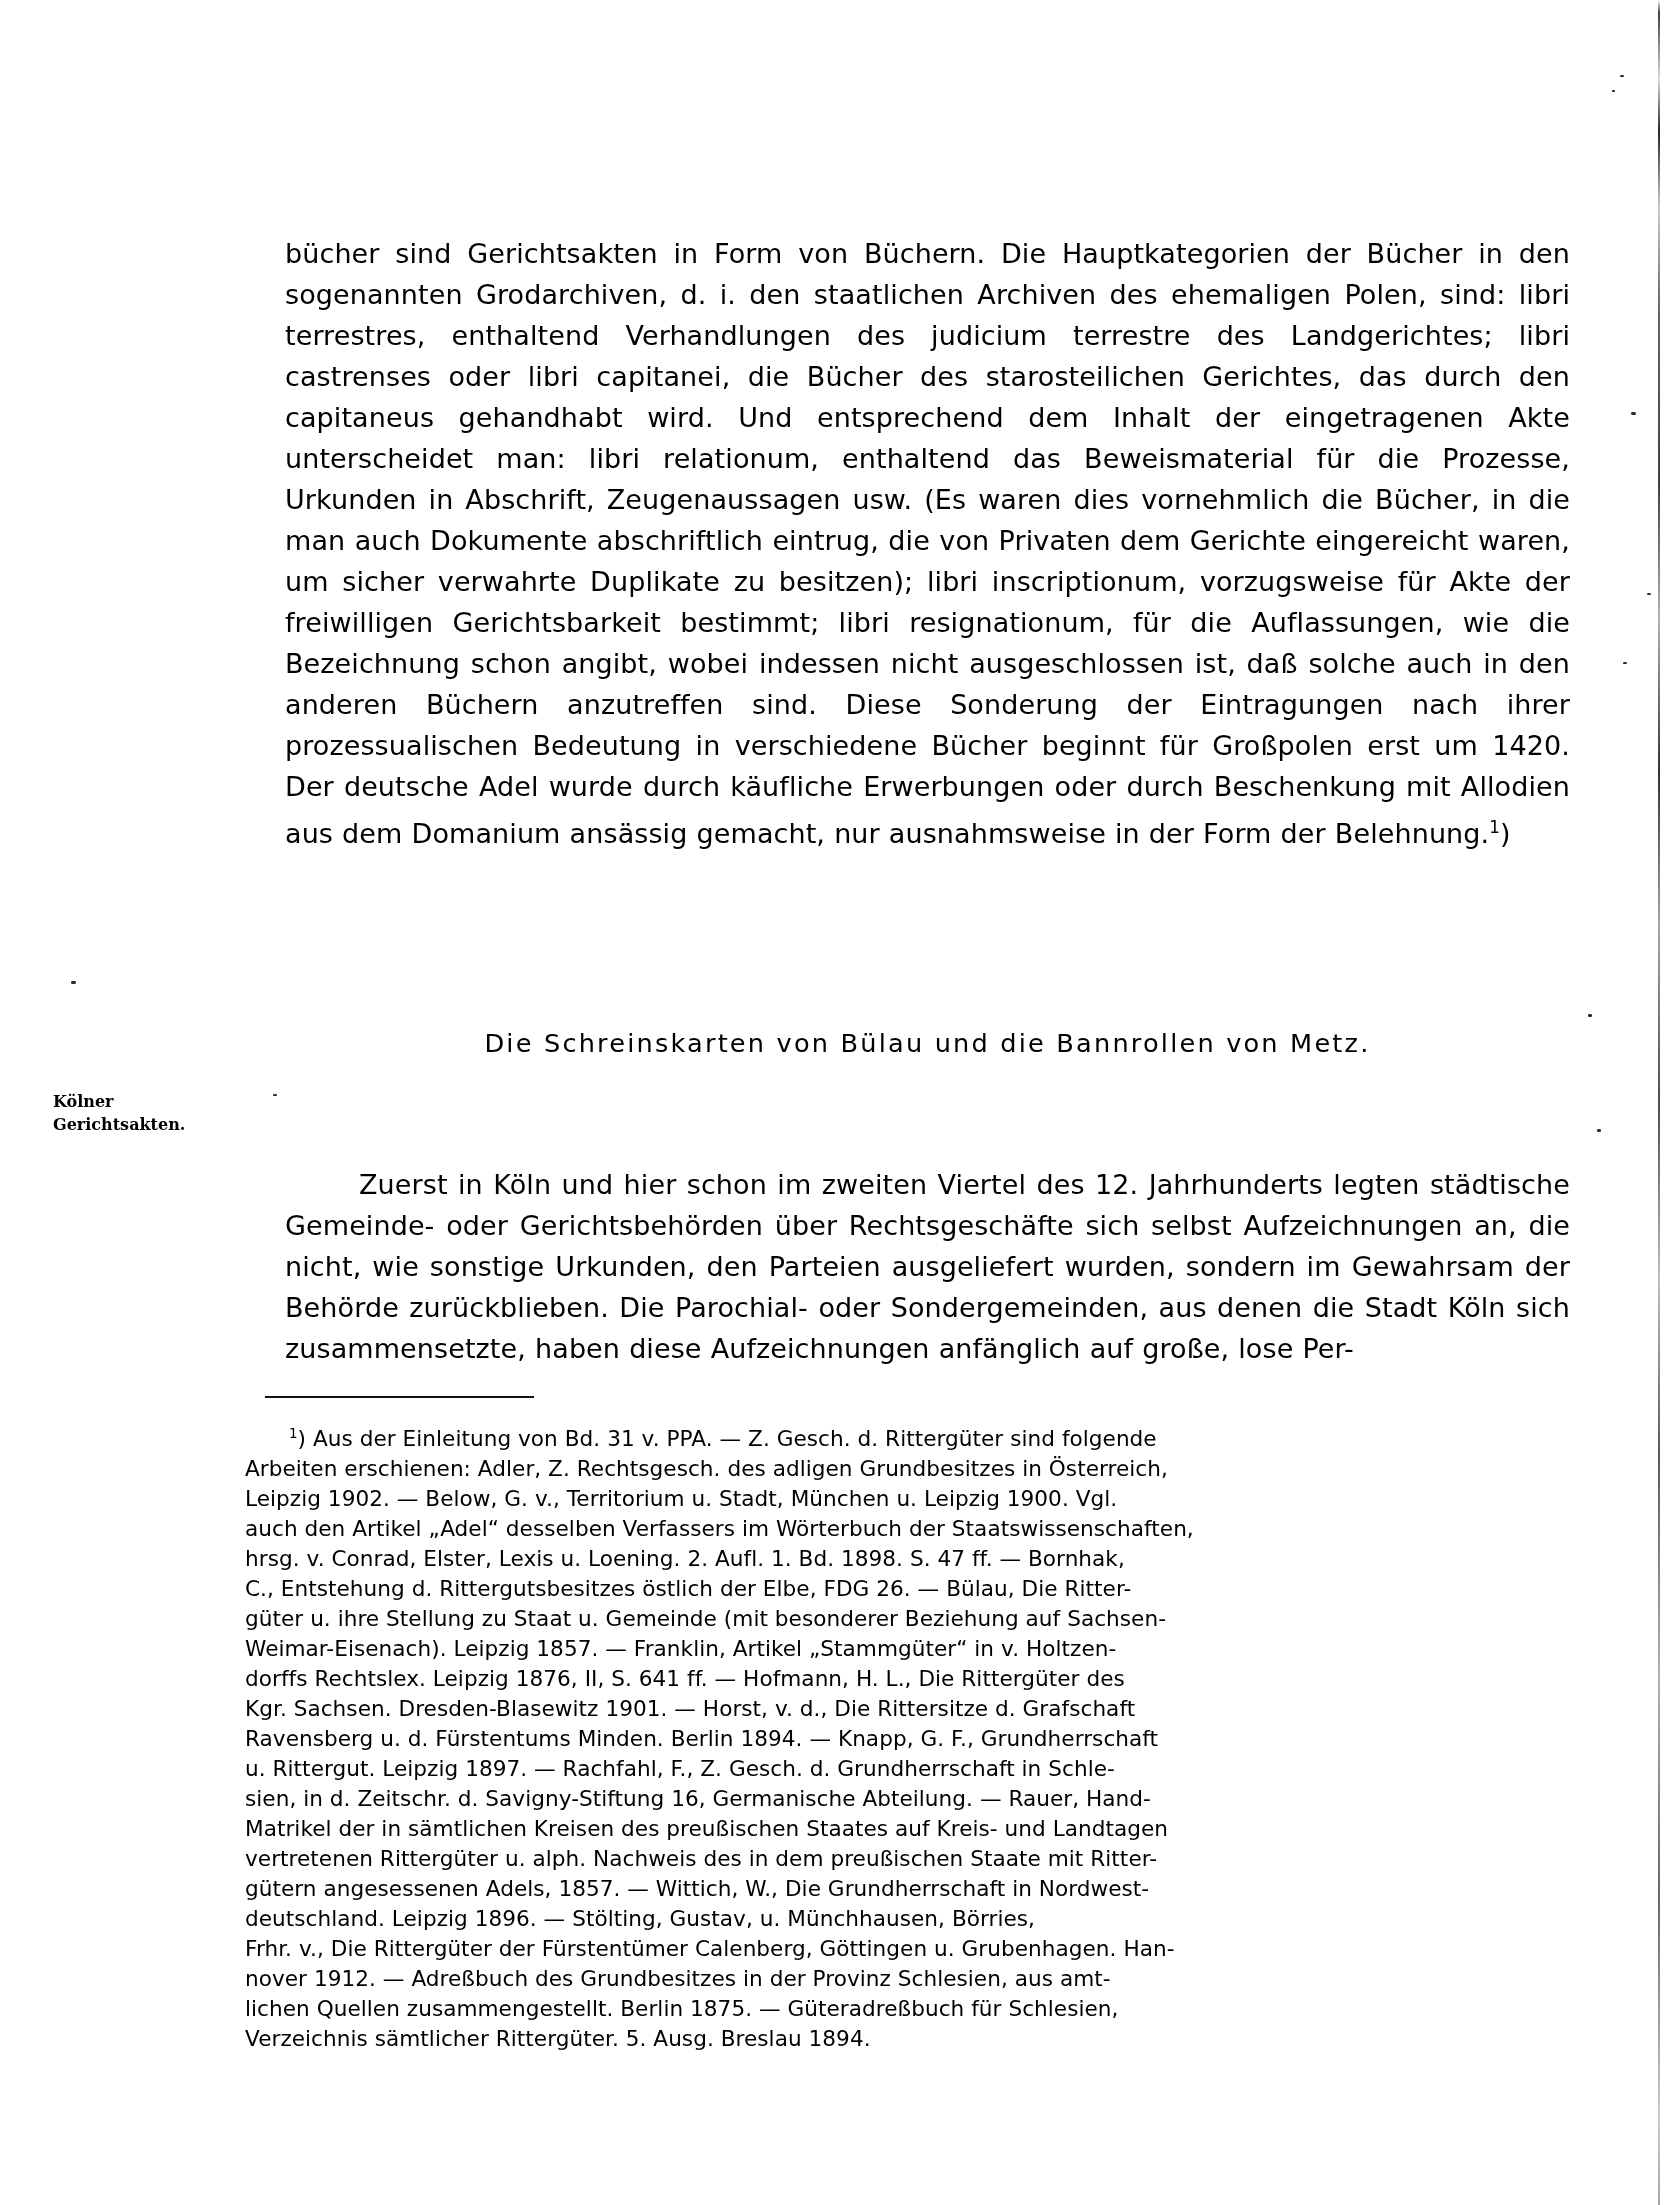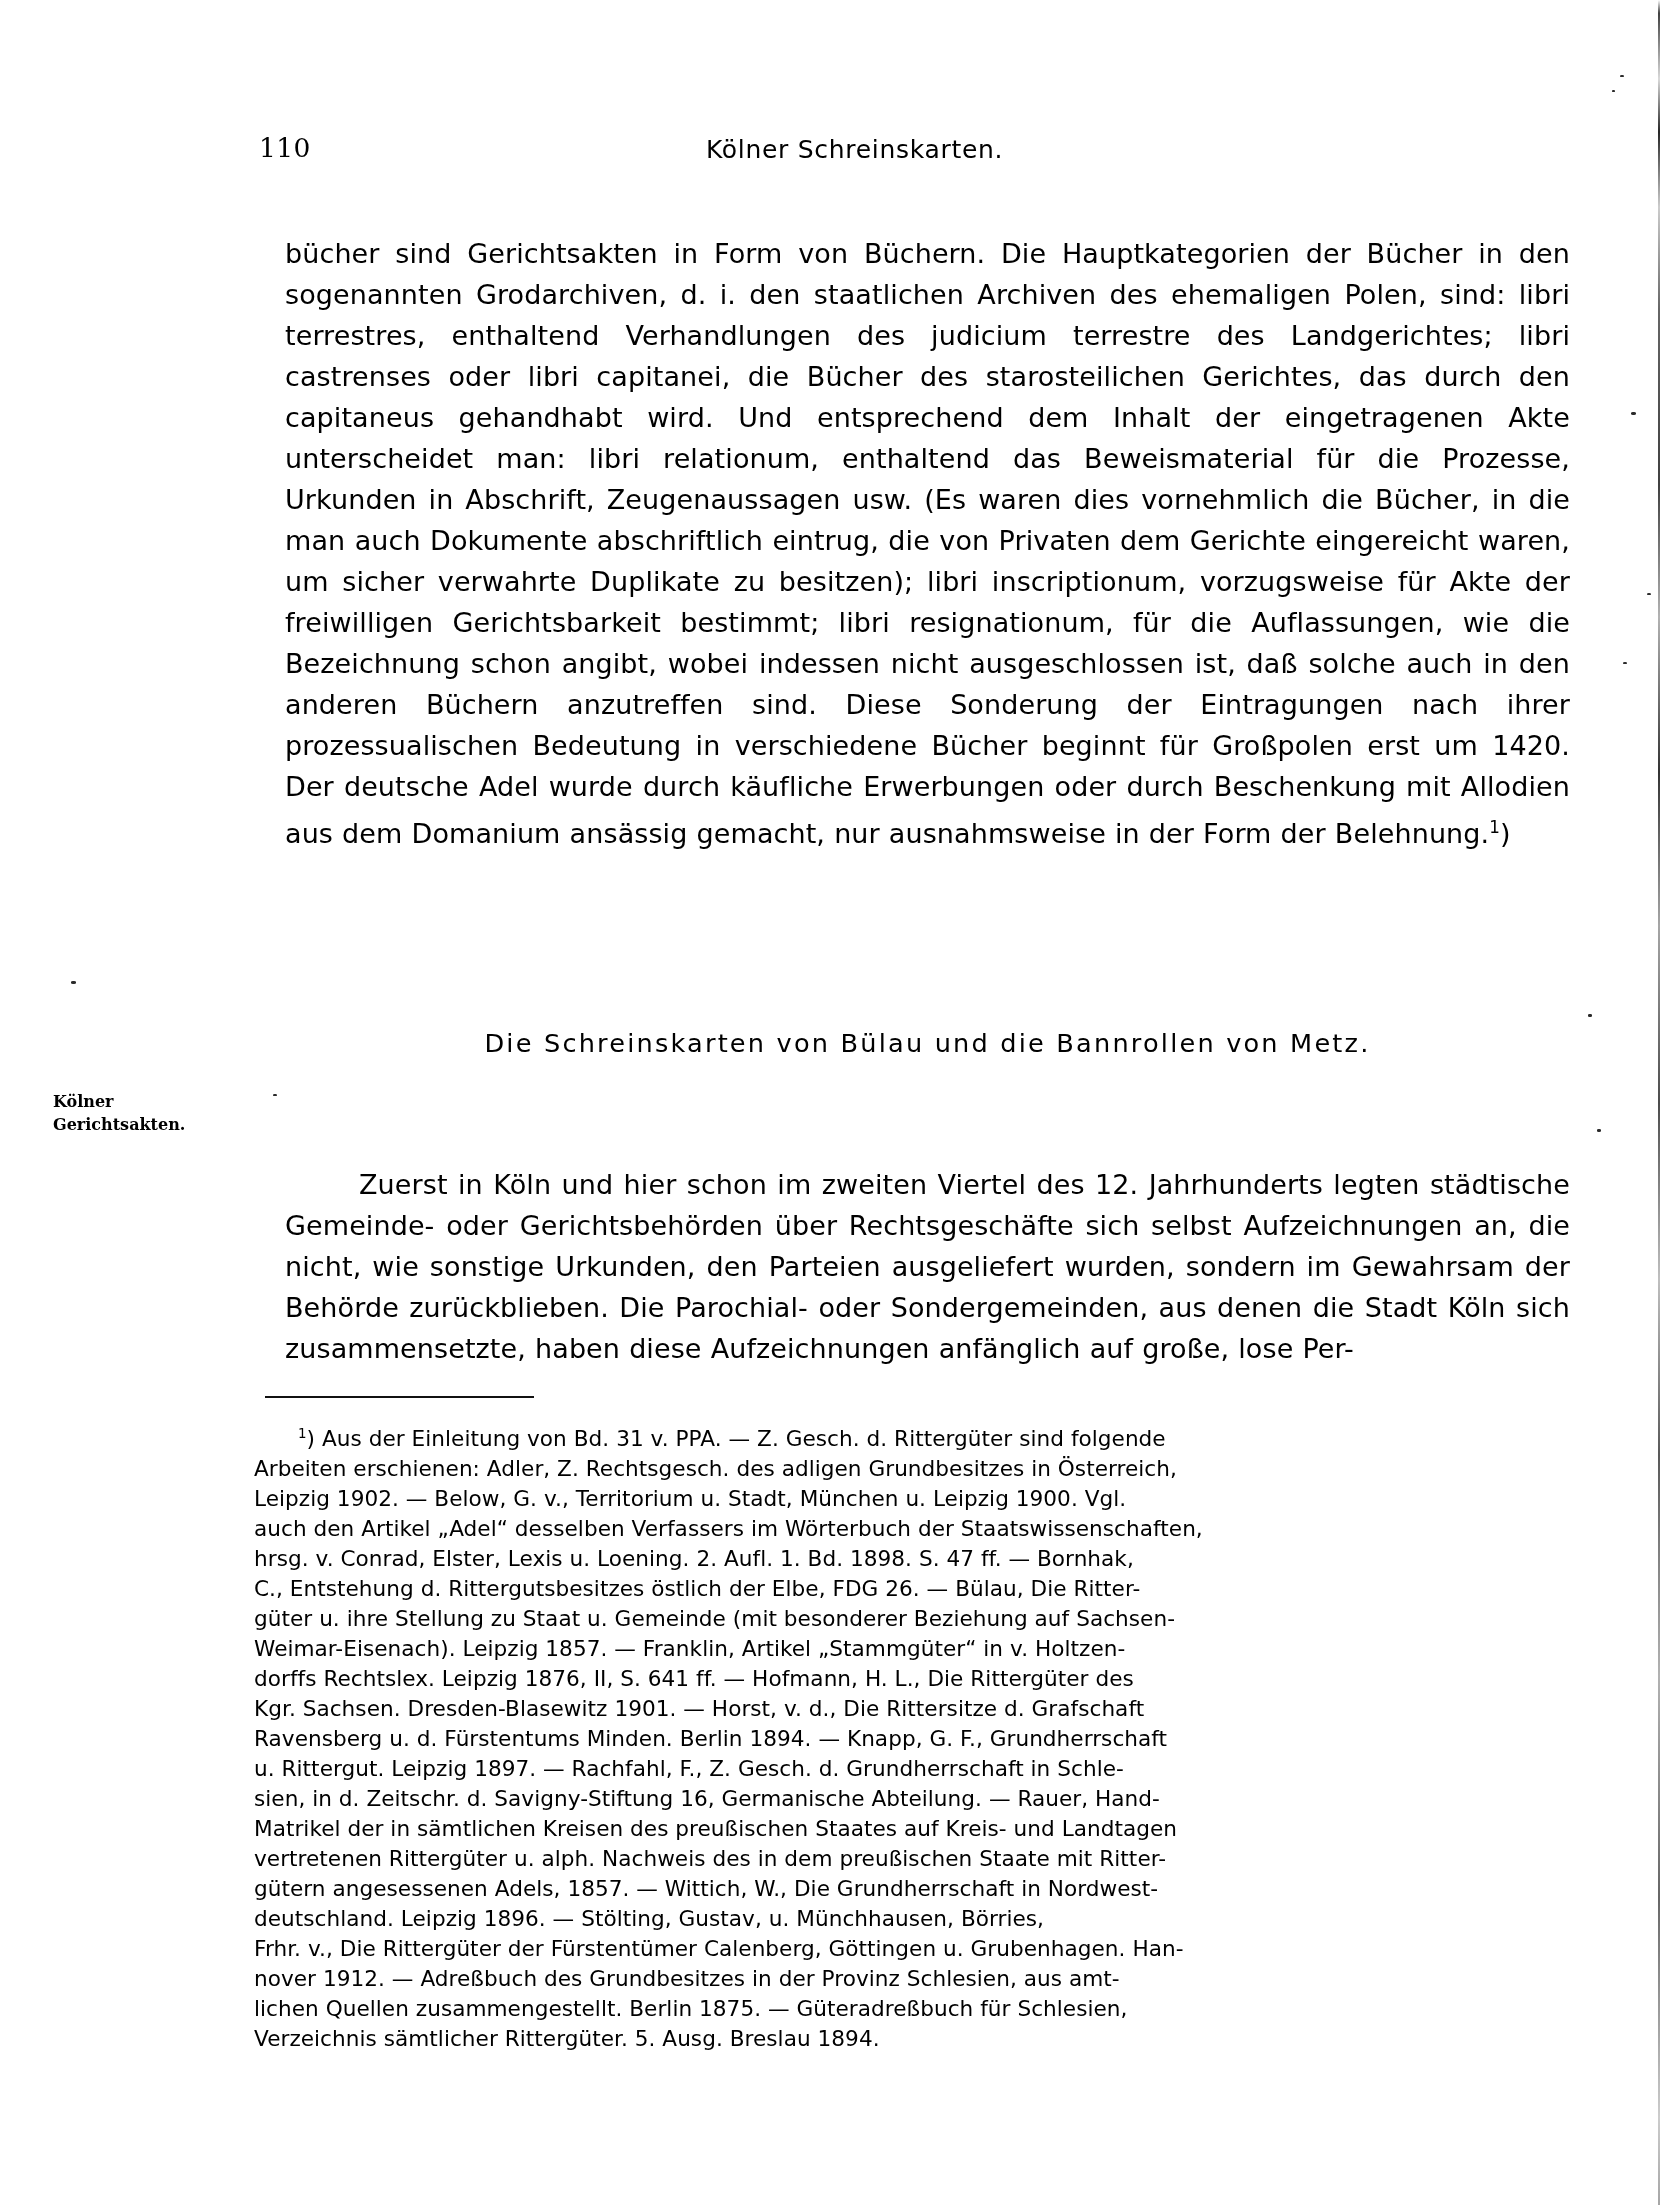--- a/index.html
+++ b/index.html
@@ -131,21 +131,21 @@
   .fn-rule {
     position: absolute;
     left: 265px;
     top: 1396px;
     width: 269px;
     height: 1.8px;
     background: #111;
   }
   .footnote {
     position: absolute;
-    left: 254px;
+    left: 245px;
     top: 1419px;
     width: 1332px;
     font-size: 21.6px;
     line-height: 30px;
     text-align: justify;
     text-align-last: left;
     font-family: "DejaVu Sans", sans-serif;
     letter-spacing: 0.04px;
   }
   .footnote .fn-indent { display: inline-block; width: 44px; }
@@ -163,24 +163,20 @@
   <div class="speck" style="left:1612px; top:90px; width:2.6px; height:2.2px;"></div>
   <div class="speck" style="left:1631px; top:412px; width:4.9px; height:3.1px;"></div>
   <div class="speck" style="left:1647px; top:593px; width:4.4px; height:2.2px;"></div>
   <div class="speck" style="left:1623px; top:662px; width:4px; height:2.2px;"></div>
   <div class="speck" style="left:71px; top:981px; width:4.9px; height:2.6px;"></div>
   <div class="speck" style="left:1597px; top:1129px; width:4px; height:2.6px;"></div>
   <div class="speck" style="left:1588px; top:1014px; width:3.5px; height:2.6px;"></div>
 
   <div class="speck" style="left:273px; top:1094px; width:3.5px; height:2.2px;"></div>
 
-  <div class="header">
-    <div class="folio">110</div>
-    <div class="running-head">Kölner Schreinskarten.</div>
-  </div>
 
   <div class="col" style="top:217px;">
     <p class="body first"><span>bücher sind Gerichtsakten in Form von Büchern. Die Hauptkategorien der Bücher in den sogenannten Grodarchiven, d. i. den staatlichen Archiven des ehemaligen Polen, sind: libri terrestres, enthaltend Verhandlungen des judicium terrestre des Landgerichtes; libri castrenses oder libri capitanei, die Bücher des starosteilichen Gerichtes, das durch den capitaneus gehandhabt wird. Und entsprechend dem Inhalt der eingetragenen Akte unterscheidet man: libri relationum, enthaltend das Beweismaterial für die Prozesse, Urkunden in Abschrift, Zeugenaussagen usw. (Es waren dies vornehmlich die Bücher, in die man auch Dokumente abschriftlich eintrug, die von Privaten dem Gerichte eingereicht waren, um sicher verwahrte Duplikate zu besitzen); libri inscriptionum, vorzugsweise für Akte der freiwilligen Gerichtsbarkeit bestimmt; libri resignationum, für die Auflassungen, wie die Bezeichnung schon angibt, wobei indessen nicht ausgeschlossen ist, daß solche auch in den anderen Büchern anzutreffen sind. Diese Sonderung der Eintragungen nach ihrer prozessualischen Bedeutung in verschiedene Bücher beginnt für Großpolen erst um 1420. Der deutsche Adel wurde durch käufliche Erwerbungen oder durch Beschenkung mit Allodien aus dem Domanium ansässig gemacht, nur ausnahmsweise in der Form der Belehnung.</span><sup class="fnmark">1</sup><span>)</span></p>
   </div>
 
   <div class="section-heading">Die Schreinskarten von Bülau und die Bannrollen von Metz.</div>
 
   <div class="marginal">
     <div>Kölner</div>
     <div>Gerichtsakten.</div>

